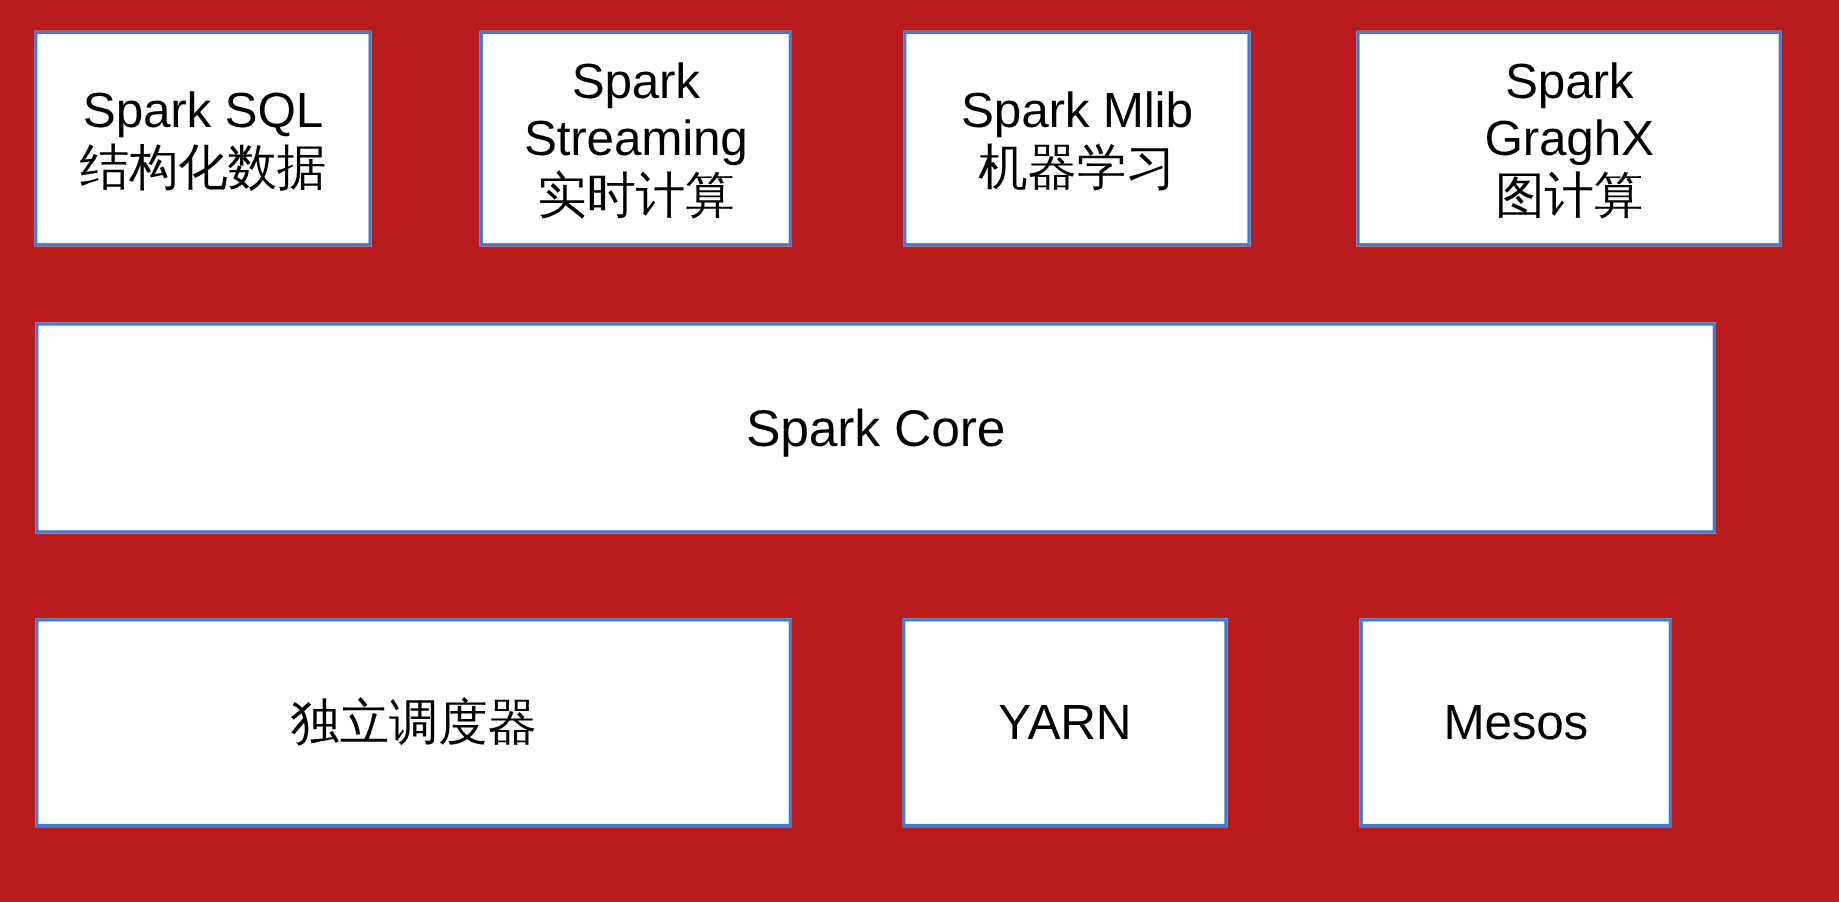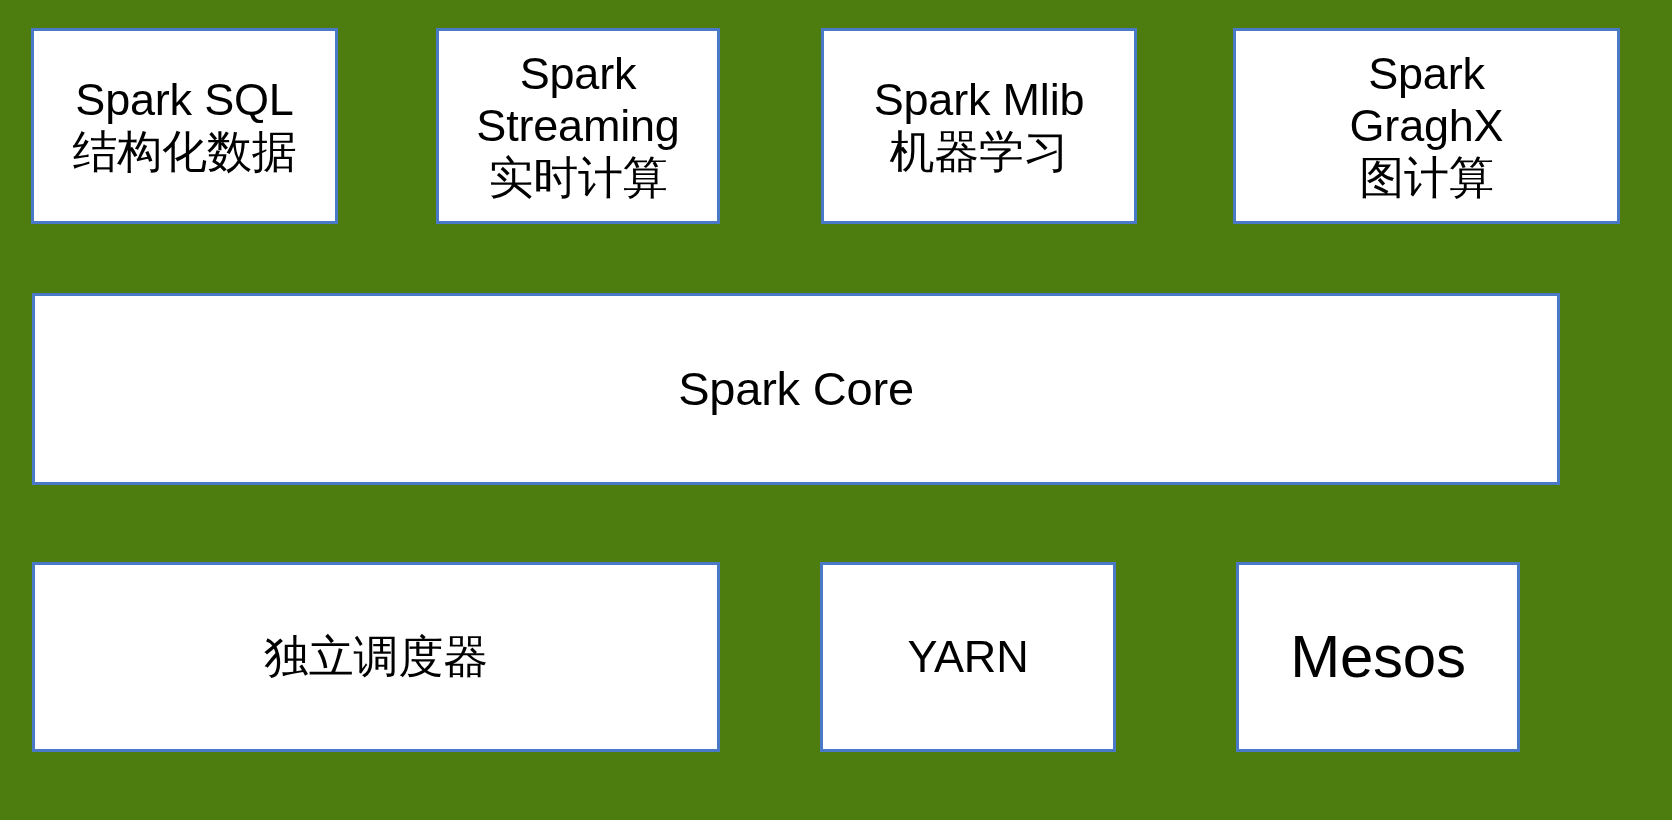--- a/index.html
+++ b/index.html
@@ -56,26 +56,26 @@
   .box.core { left: 32px; top: 293px; width: 1528px; height: 192px; }
   .core .box-label { font-size: 47px; }
 
   
   .box.cm-standalone { left: 32px;   top: 562px; width: 688px; height: 190px; }
   .box.cm-yarn       { left: 820px;  top: 562px; width: 296px; height: 190px; }
   .box.cm-mesos      { left: 1236px; top: 562px; width: 284px; height: 190px; }
 
   .cm-standalone .box-label { font-size: 45px; }
   .cm-yarn .box-label       { font-size: 45px; }
-  .cm-mesos .box-label      { font-size: 60px; }
+  .cm-mesos .box-label      { font-size: 45px; }
 </style>
 </head>
 <body>
 
-<div id="canvas" style="background: #4d7c0f;">
+<div id="canvas" style="background: #b91c1c;">
 
   <div class="box app-sql" style="border-color: rgb(74, 122, 199);">
     <div class="box-label" style="color: rgb(0, 0, 0);">Spark SQL
 结构化数据</div>
   </div>
 
   <div class="box app-stream" style="border-color: rgb(74, 122, 199);">
     <div class="box-label" style="color: rgb(0, 0, 0);">Spark
 Streaming
 实时计算</div>

